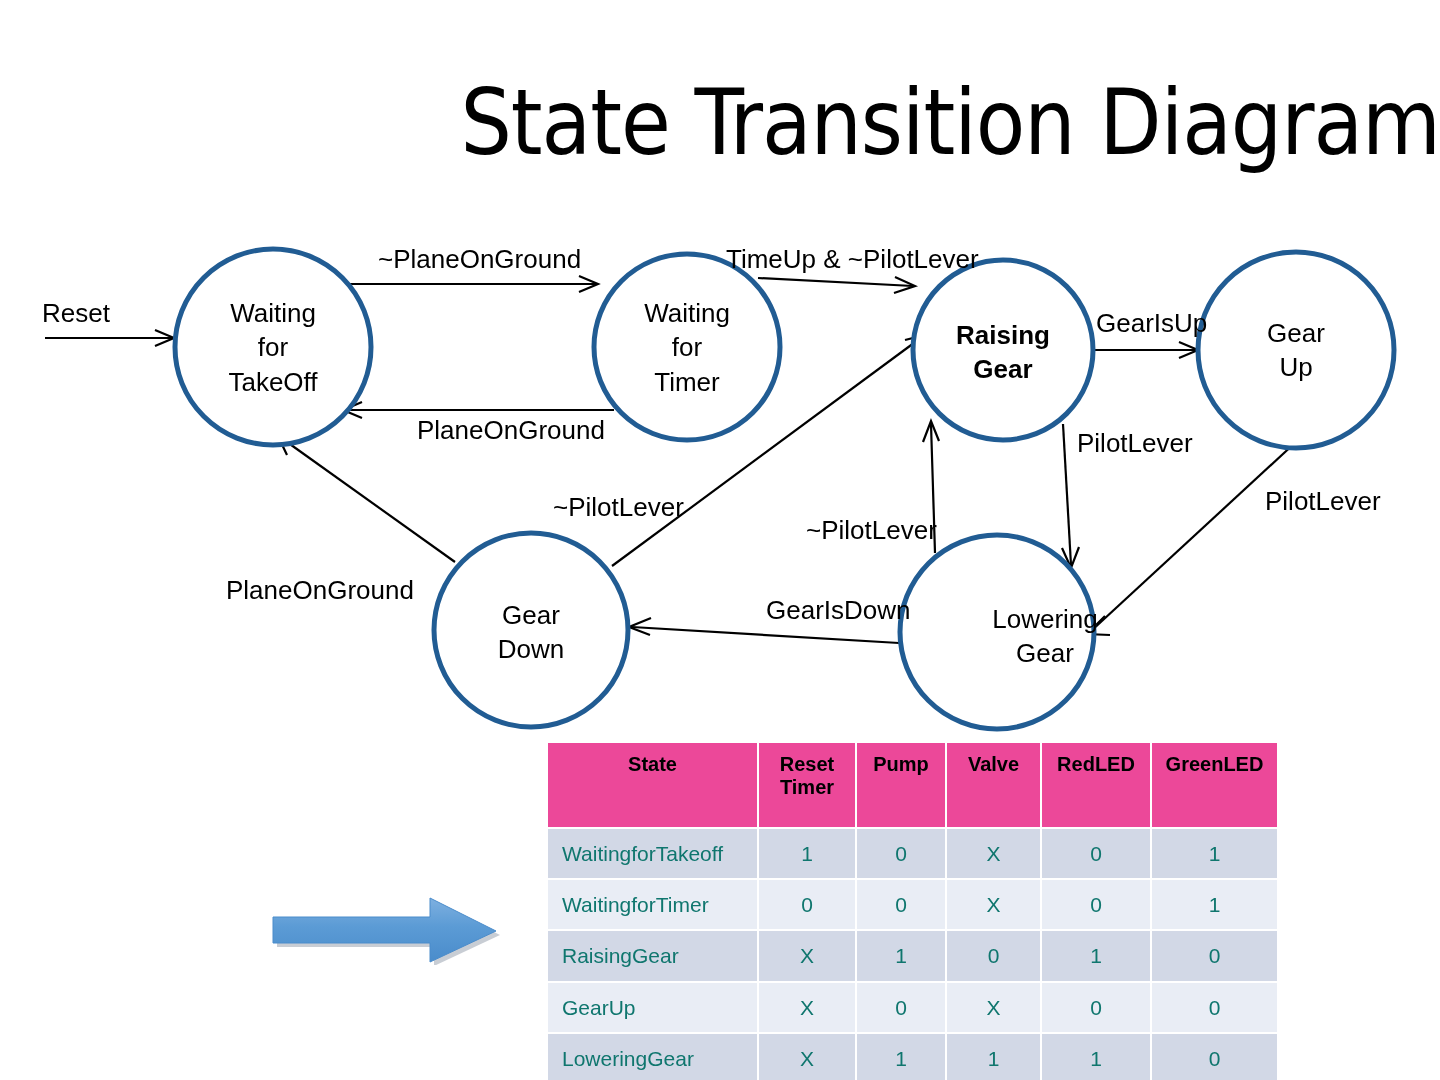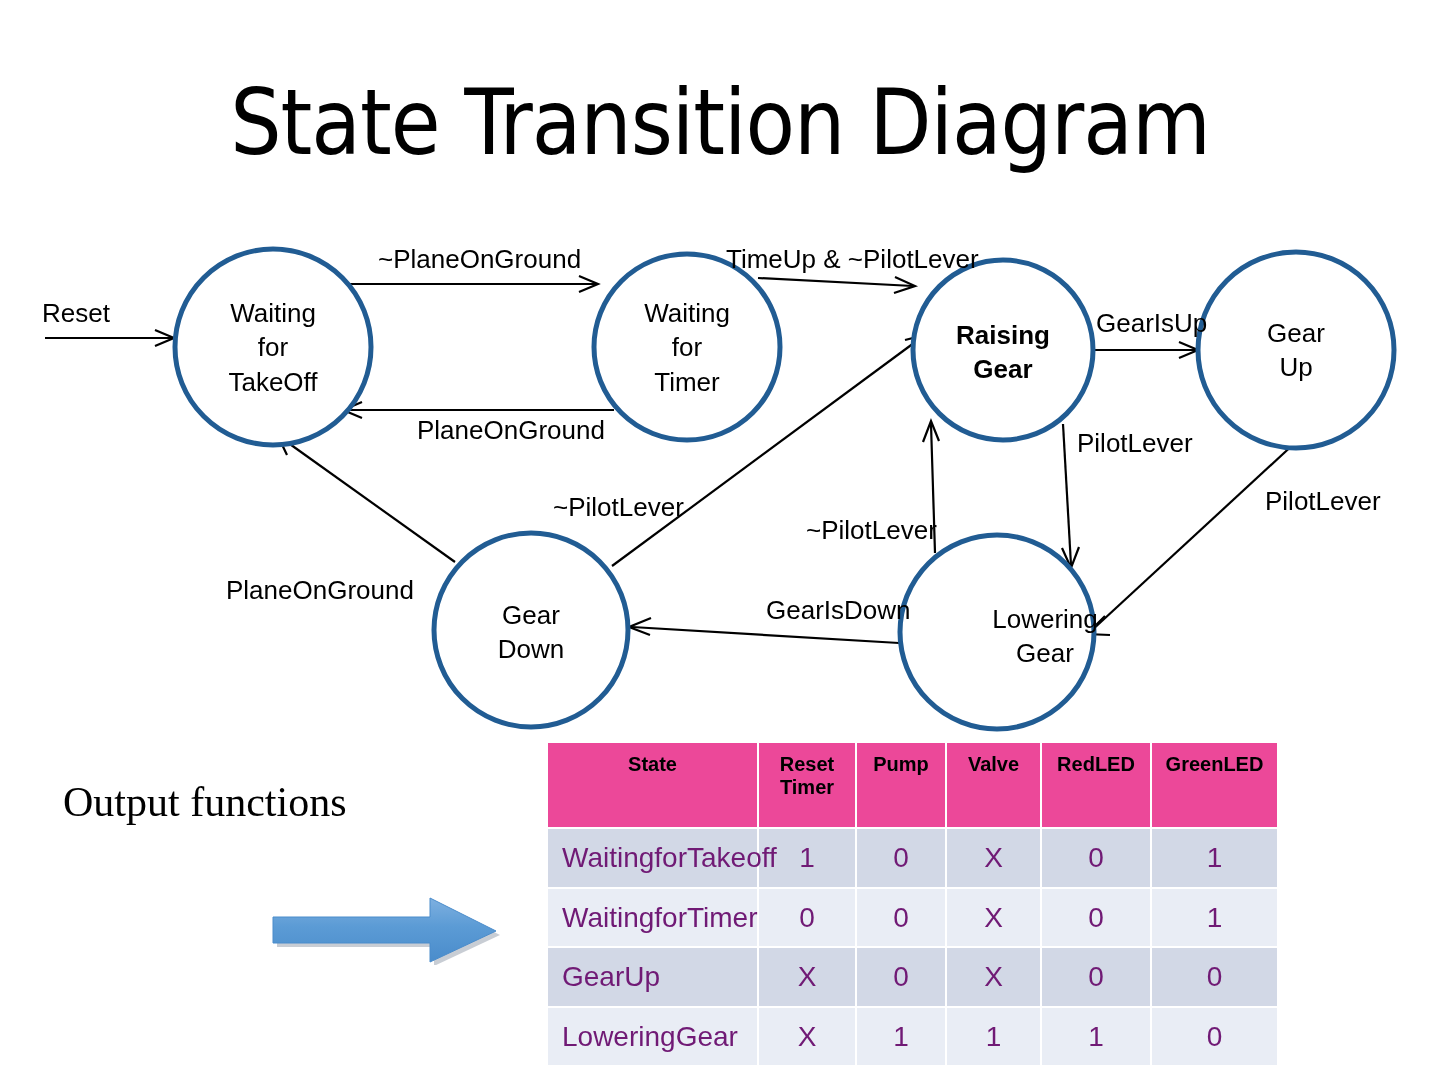--- a/index.html
+++ b/index.html
@@ -15,21 +15,21 @@
     overflow: hidden;
     font-family: "Liberation Sans", sans-serif;
   }
 
   
   #title {
     position: absolute;
     left: 0;
     top: 78px;
     width: 1440px;
-    text-align: center;
+    text-align: right;
     font-family: "DejaVu Sans Condensed", "Liberation Sans Narrow", "Liberation Sans", sans-serif;
     font-size: 90px;
     font-weight: 400;
     color: #000000;
     letter-spacing: -1px;
     line-height: 1;
     white-space: nowrap;
   }
 
   
@@ -113,23 +113,23 @@
     color: #000000;
     font-size: 20px;
     font-weight: bold;
     border: 2px solid #ffffff;
     padding: 10px 4px 28px 4px;
     vertical-align: top;
     text-align: center;
     line-height: 1.15;
   }
   #output-table td {
-    font-size: 28px;
+    font-size: 21px;
     font-weight: 400;
-    color: #701a75;
+    color: #0f766e;
     border: 2px solid #ffffff;
     padding: 12px 6px;
     text-align: center;
     line-height: 1.2;
   }
   #output-table td.state-cell {
     text-align: left;
     padding-left: 14px;
   }
   #output-table tbody tr:nth-child(odd) td  { background: #D2D8E6; }
@@ -237,21 +237,20 @@
   <div class="edge-label" style="left:806px; top:517px;">~PilotLever</div>
 
   <div class="edge-label" style="left:1265px; top:488px;">PilotLever</div>
 
   <div class="edge-label" style="left:766px; top:597px;">GearIsDown</div>
 
   <div class="edge-label" style="left:553px; top:494px;">~PilotLever</div>
 
   <div class="edge-label" style="left:226px; top:577px;">PlaneOnGround</div>
 
-  <div id="output-caption">Output functions</div>
 
   <svg id="block-arrow" viewBox="0 0 235 72" xmlns="http://www.w3.org/2000/svg">
     <defs>
       <linearGradient id="ba-grad" x1="0" y1="0" x2="0" y2="1">
         <stop offset="0%" stop-color="#7EB0E0"></stop>
         <stop offset="45%" stop-color="#5B9BD5"></stop>
         <stop offset="100%" stop-color="#4A8CCB"></stop>
       </linearGradient>
     </defs>
     <path d="M 5 24 L 162 24 L 162 5 L 228 38 L 162 69 L 162 50 L 5 50 Z" fill="#9AA4B0" transform="translate(4,4)" opacity="0.55"></path>
@@ -301,20 +300,28 @@
       </tr>
       <tr>
         <td class="state-cell">WaitingforTimer</td>
         <td>0</td>
         <td>0</td>
         <td>X</td>
         <td>0</td>
         <td>1</td>
       </tr>
       <tr>
+        <td class="state-cell">RaisingGear</td>
+        <td>X</td>
+        <td>1</td>
+        <td>0</td>
+        <td>1</td>
+        <td>0</td>
+      </tr>
+      <tr>
         <td class="state-cell">GearUp</td>
         <td>X</td>
         <td>0</td>
         <td>X</td>
         <td>0</td>
         <td>0</td>
       </tr>
       <tr>
         <td class="state-cell">LoweringGear</td>
         <td>X</td>

